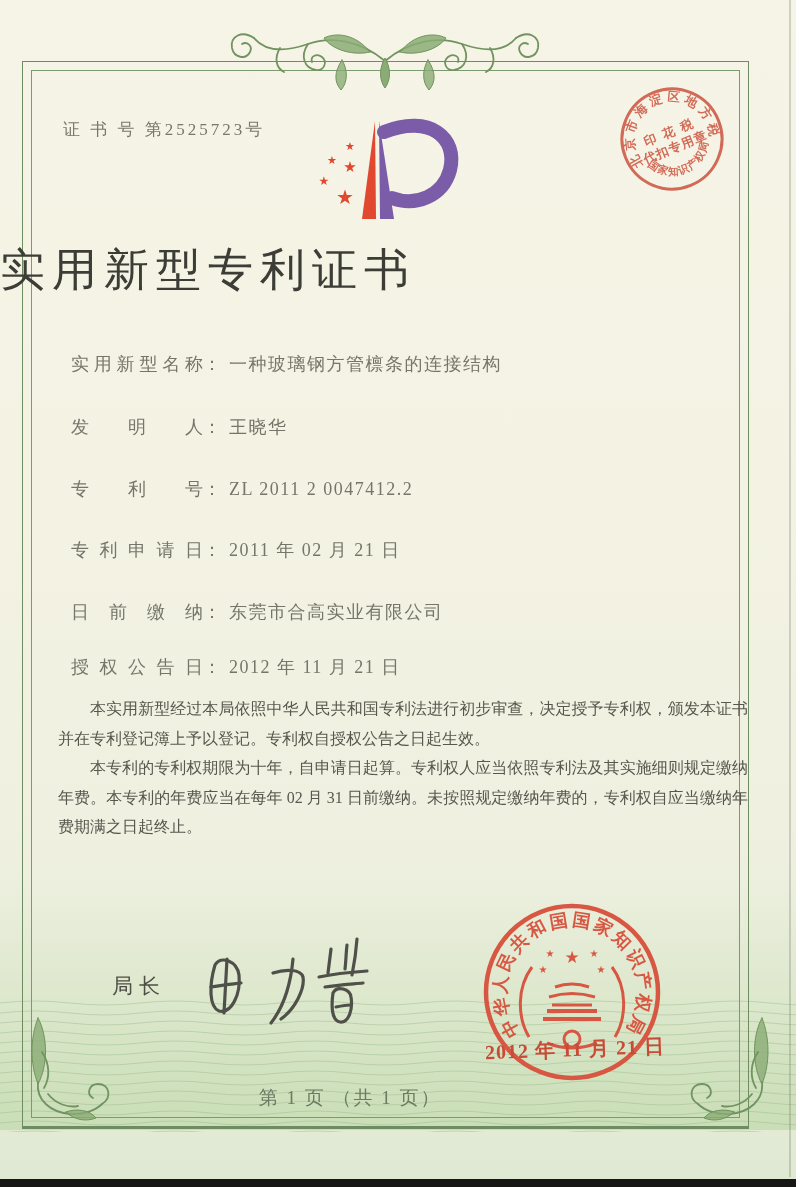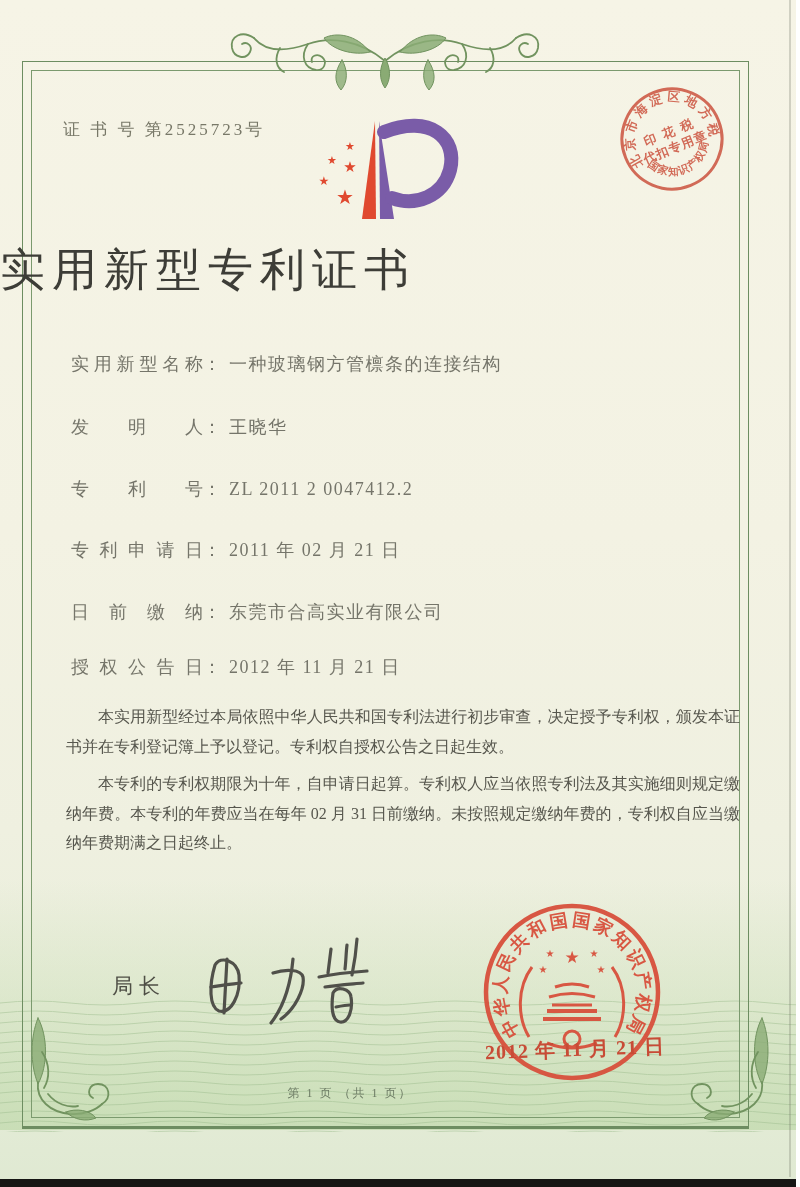--- a/index.html
+++ b/index.html
@@ -29,26 +29,26 @@
   .title{position:absolute;left:0;width:800px;top:240px;z-index:4;text-align:left;
     font-size:45px;letter-spacing:7px;color:#3d3d37;font-weight:500;}
   .fields{position:absolute;left:63px;top:0;z-index:4;width:640px;}
   .field-row{position:absolute;left:8px;white-space:nowrap;font-size:18px;color:#75756a;}
   .field-row .lbl{display:inline-block;width:132px;text-align:justify;text-align-last:justify;vertical-align:bottom;}
   .field-row .colon{display:inline-block;margin-right:8px;}
   .field-row .val{letter-spacing:1.5px;}
   .row-1{top:352px}.row-2{top:415px}.row-3{top:477px}.row-4{top:538px}.row-5{top:600px}.row-6{top:655px}
   .paras{position:absolute;left:58px;top:694px;width:690px;z-index:4;
     font-size:16px;line-height:29.5px;color:#57574e;text-align:justify;}
-  .paras p{margin:8px;text-indent:2em;}
+  .paras p{margin:0;text-indent:2em;}
   .sig-label{position:absolute;left:112px;top:972px;z-index:4;font-size:21px;letter-spacing:6px;color:#4e4e45;font-family:Liberation Serif, serif;}
   .signature-svg{position:absolute;left:185px;top:925px;z-index:4;}
   .sig-name-hidden{position:absolute;left:220px;top:960px;z-index:4;color:transparent;font-size:40px;}
   .footer{position:absolute;left:0;width:700px;top:1085px;z-index:4;text-align:center;
-    font-size:12px;letter-spacing:2px;color:#6b7a63;}
+    font-size:19px;letter-spacing:2px;color:#6b7a63;}
   
   .tax-stamp{position:absolute;left:607px;top:74px;z-index:5;transform:rotate(-22deg);opacity:.92;}
   .office-seal{position:absolute;left:477px;top:897px;z-index:5;opacity:.95;}
   .seal-date{position:absolute;left:470px;top:1036px;width:210px;z-index:6;text-align:center;
     font-size:20px;font-weight:600;letter-spacing:1px;color:#c84b36;transform:rotate(-2deg);}
   svg text{font-family:"Liberation Serif","DejaVu Serif",serif;}
 </style>
 </head>
 <body>
 

